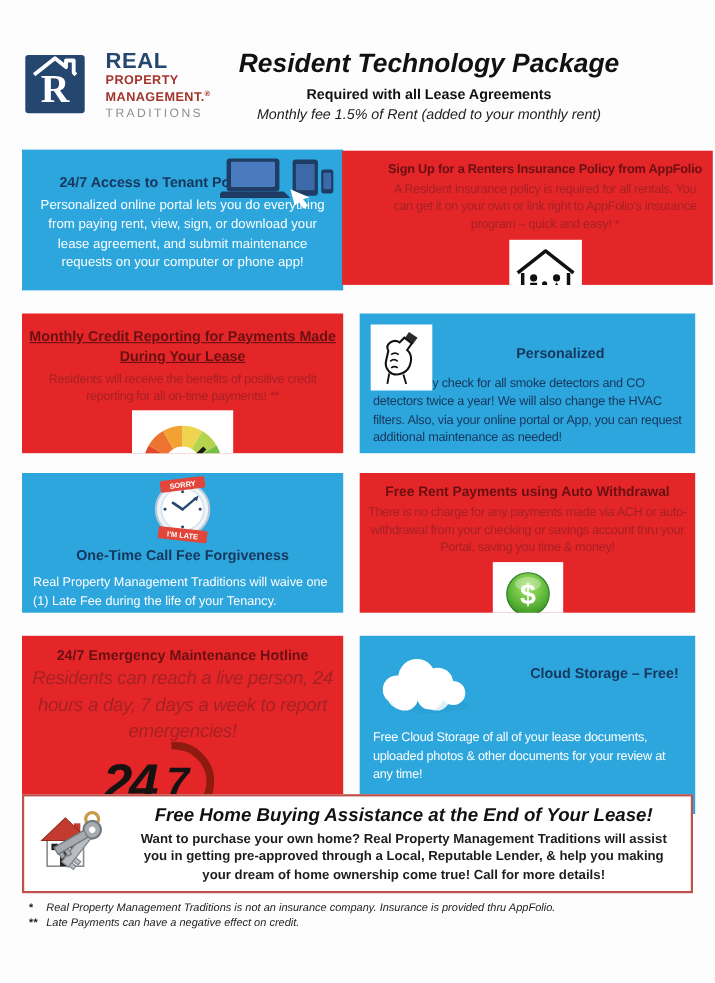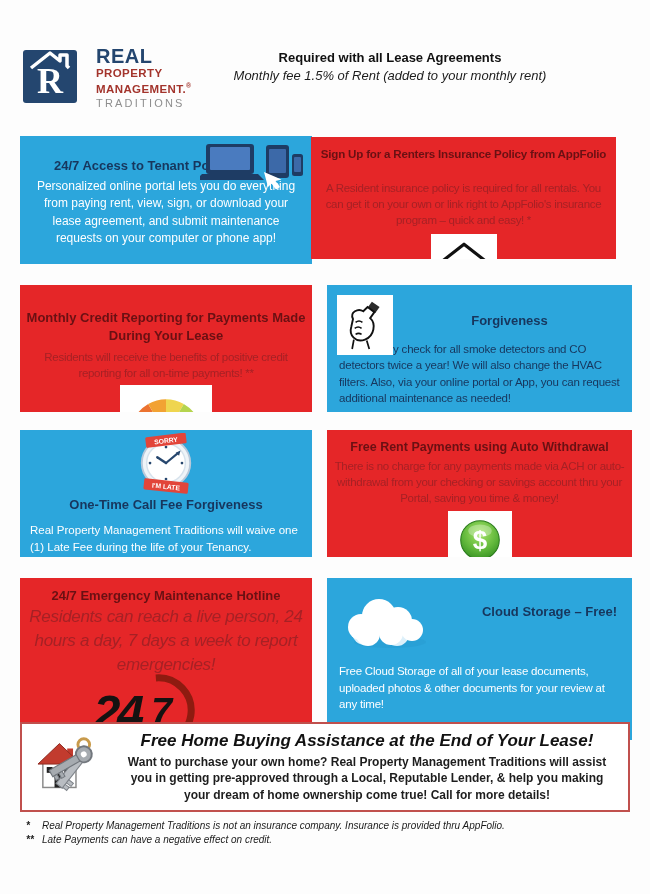--- a/index.html
+++ b/index.html
@@ -32,24 +32,24 @@
   .b-red{color:#A62125;font-size:11.5px;letter-spacing:-.3px;line-height:1.4;}
   .b-navy{color:#17365D;}
   .plate{background:#fff;display:flex;align-items:center;justify-content:center;}
 
   
   .devices{position:absolute;top:6px;right:8px;}
   .c1-title{margin-top:22px;text-align:left;padding-left:34px;}
   .c1-body{margin-top:5px;padding:0 10px;}
 
   .c2-title{margin-top:10px;font-size:11.6px;letter-spacing:-.2px;}
-  .c2-body{margin-top:20px;padding:0 6px;}
+  .c2-body{margin-top:4px;padding:0 6px;}
   .c2-plate{width:66px;height:62px;margin:6px auto 0;}
 
-  .c3-title{margin-top:24px;line-height:1.35;}
+  .c3-title{margin-top:12px;line-height:1.35;text-decoration:underline;}
   .c3-body{margin-top:5px;padding:0 6px;}
   .c3-plate{width:92px;height:62px;margin:4px auto 0;}
 
   .c4-plate{position:absolute;left:10px;top:10px;width:56px;height:60px;}
   .c4-title{margin-top:28px;padding-left:60px;}
   .c4-body{margin-top:13px;padding:0 12px;text-align:left;font-size:11.5px;letter-spacing:-.2px;line-height:1.42;}
 
   .c5-clock{display:block;margin:3px auto 0;}
   .c5-title{margin-top:2px;}
   .c5-body{margin-top:10px;padding:0 10px;text-align:left;font-size:11.5px;}
@@ -91,40 +91,41 @@
     </svg>
     <div class="logo-text">
       <div class="logo-real">REAL</div>
       <div class="logo-prop">PROPERTY</div>
       <div class="logo-mgmt"><span>MANAGEMENT.</span><span class="logo-reg">®</span></div>
       <div class="logo-trad">TRADITIONS</div>
     </div>
   </div>
 
   <div class="title-block">
+    <div class="main-title">Resident Technology Package</div>
     <div class="sub-title">Required with all Lease Agreements</div>
     <div class="fee-line">Monthly fee 1.5% of Rent  (added to your monthly rent)</div>
   </div>
 
   <div class="card blue" style="left:20px;top:136px;width:292px;height:128px;">
     <svg class="devices" width="104" height="50" viewBox="0 0 104 50">
       <rect x="6" y="2" width="48" height="30" rx="3" fill="#1E3C64"></rect>
       <rect x="10" y="5" width="40" height="23" rx="1" fill="#4A7BBF"></rect>
       <polygon points="2,32 58,32 64,38 -4,38" fill="#1E3C64"></polygon>
       <rect x="66" y="3" width="23" height="33" rx="3" fill="#1E3C64"></rect>
       <rect x="69" y="7" width="17" height="24" rx="1" fill="#3C69A8"></rect>
       <rect x="92" y="12" width="11" height="22" rx="2.5" fill="#1E3C64"></rect>
       <rect x="94" y="15" width="7" height="15" rx="1" fill="#3C69A8"></rect>
       <path d="M64,30 l4,15 3.5,-3.5 4.5,6 4,-2.5 -4.5,-6 6,-1.5 z" fill="#fff"></path>
     </svg>
     <div class="t t-navy c1-title">24/7 Access to Tenant Portal</div>
     <div class="b b-white c1-body">Personalized online portal lets you do everything from paying rent, view, sign, or download your lease agreement, and submit maintenance requests on your computer or phone app!</div>
   </div>
 
-  <div class="card red" style="left:311px;top:137px;width:305px;height:122px;">
+  <div class="card red" style="left:311px;top:137px;width:305px;height:122px;padding-left:32px;">
     <div class="t t-maroon c2-title">Sign Up for a Renters Insurance Policy from AppFolio</div>
     <div class="b b-red c2-body">A Resident insurance policy is required for all rentals.  You can get it on your own or link right to AppFolio's insurance program – quick and easy! *</div>
     <div class="plate c2-plate">
       <svg width="58" height="54" viewBox="0 0 64 58">
         <path d="M4,28 L32,6 L60,28" fill="none" stroke="#111" stroke-width="3.5" stroke-linejoin="round"></path>
         <path d="M9,28 V54 H55 V28" fill="none" stroke="#111" stroke-width="3.5"></path>
         <circle cx="20" cy="33" r="3.6" fill="#111"></circle>
         <path d="M16.5,38 h7 v9 h-2.4 v6 h-2.2 v-6 h-2.4 z" fill="#111"></path>
         <circle cx="31" cy="39" r="2.6" fill="#111"></circle>
         <path d="M28.8,43 h4.4 v6.5 h-1.6 v4 h-1.2 v-4 h-1.6 z" fill="#111"></path>
@@ -159,21 +160,21 @@
   <div class="card blue" style="left:327px;top:285px;width:305px;height:127px;">
     <div class="plate c4-plate">
       <svg width="48" height="54" viewBox="0 0 56 60">
         <path d="M36,3 l9,6 -5,7 -9,-6 z" fill="#2b2b2b"></path>
         <path d="M33,12 L26,21" stroke="#111" stroke-width="2" fill="none"></path>
         <path d="M14,23 C10,15 20,10 26,14 L31,9 L39,15 L34,22 C41,28 39,43 28,47 C17,51 9,42 12,32 Z" fill="#fff" stroke="#111" stroke-width="2.2"></path>
         <path d="M17,27 q4,-3.5 8,0 M16,34 q4,-3.5 8,0 M17,41 q3.5,-2.5 7,0" fill="none" stroke="#111" stroke-width="1.8"></path>
         <path d="M15,47 L13,58 M30,48 L33,58" stroke="#111" stroke-width="2" fill="none"></path>
       </svg>
     </div>
-    <div class="t t-navy c4-title">Forgiveness</div>
+    <div class="t t-navy c4-title">Personalized</div>
     <div class="b b-navy c4-body">Free battery check for all smoke detectors and CO detectors twice a year!  We will also change the HVAC filters.  Also, via your online portal or App, you can request additional maintenance as needed!</div>
   </div>
 
   <div class="card blue" style="left:20px;top:430px;width:292px;height:127px;">
     <svg class="c5-clock" width="96" height="62" viewBox="0 0 96 64">
       <circle cx="48" cy="31" r="25" fill="#EFF4F8" stroke="#B9C9DA" stroke-width="2"></circle>
       <circle cx="48" cy="31" r="20" fill="#fff" stroke="#D6E2EC" stroke-width="1.5"></circle>
       <circle cx="48" cy="14.5" r="1.4" fill="#27476E"></circle>
         <circle cx="48" cy="47.5" r="1.4" fill="#27476E"></circle>
       <circle cx="31.5" cy="31" r="1.4" fill="#27476E"></circle>

